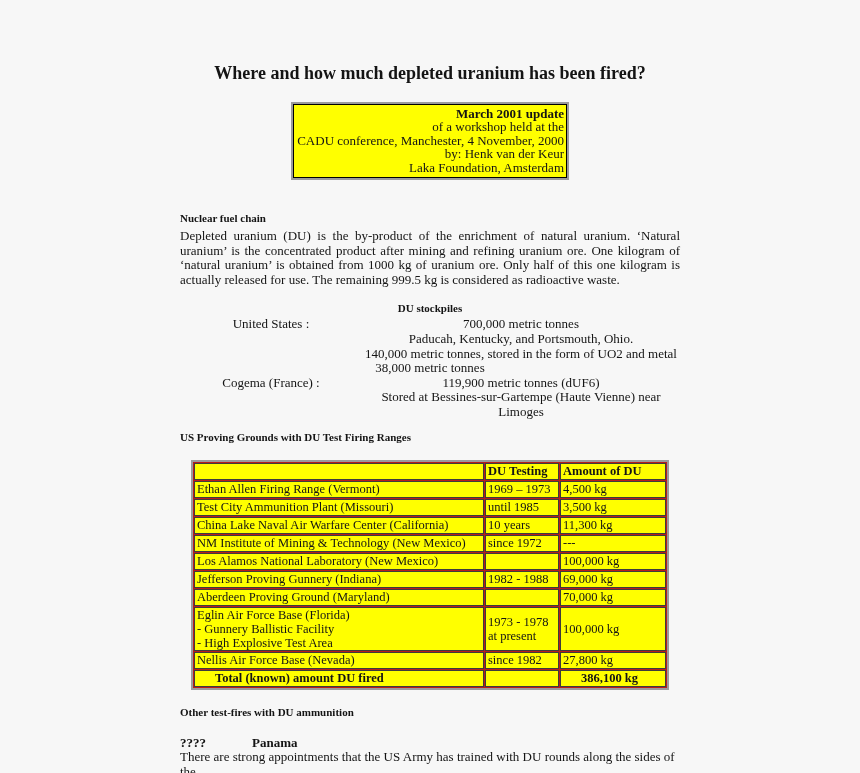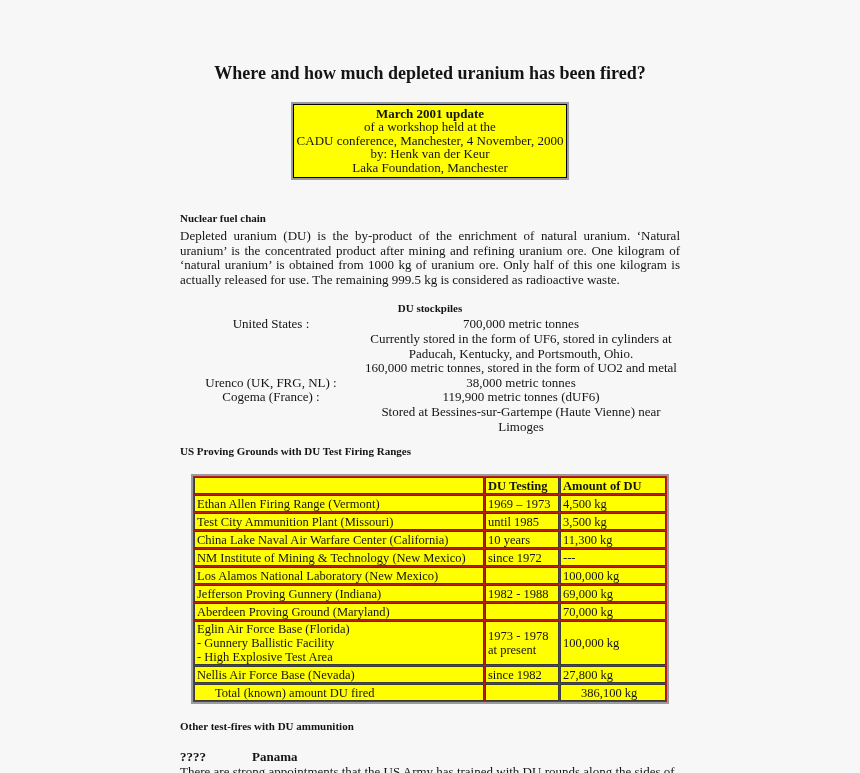--- a/index.html
+++ b/index.html
@@ -20,21 +20,21 @@
   }
 
   .info-box-outer {
     width: 278px; margin: 18px auto 0;
     border: 2px solid #9b9b9b;
     box-sizing: border-box;
   }
   .info-box {
     border: 1px solid #000;
     background: #ffff00;
-    text-align: center;
+    text-align: right;
     font-size: 13px; line-height: 13.4px;
     padding: 2px 2px 3px;
   }
   .info-box .bold-line { font-weight: bold; }
 
   .section-heading {
     font-size: 11px; font-weight: bold;
     margin: 0; line-height: 17px;
   }
   .sec-nuclear { margin-top: 30px; }
@@ -68,66 +68,64 @@
     height: 15px;
     text-align: left;
     vertical-align: middle;
     font-weight: normal;
   }
   table.du-table th { font-weight: bold; }
   td.col-site { width: 266px; }
   td.col-testing, th.col-testing { width: 68px; }
   td.col-amount, th.col-amount { width: 82px; }
   .pre-line { white-space: pre-line; }
-  tr.total-row td.col-site, tr.total-row td.col-amount { font-weight: normal; padding-left: 20px; }
+  tr.total-row td.col-site, tr.total-row td.col-amount { font-weight: bold; padding-left: 20px; }
 
   .sec-other { margin-top: 14px; }
   .subhead-line { margin-top: 15px; font-weight: bold; line-height: 14.6px; }
   .subhead-marks { display: inline-block; width: 72px; }
   .closing-par { margin: 0; line-height: 14.6px; }
 </style>
 </head>
 <body>
 
 <div class="page">
 
   <h1 class="doc-title">Where and how much depleted uranium has been fired?</h1>
 
   <div class="info-box-outer">
     <div class="info-box">
       <div class="bold-line">March 2001 update</div>
       <div>of a workshop held at the</div>
       <div>CADU conference, Manchester, 4 November, 2000</div>
       <div>by: Henk van der Keur</div>
-      <div>Laka Foundation, Manchester</div>
+      <div>Laka Foundation, Amsterdam</div>
     </div>
   </div>
 
   <div class="content">
 
     <div class="sec-nuclear">
       <h2 class="section-heading">Nuclear fuel chain</h2>
       <p class="body-par">Depleted uranium (DU) is the by-product of the enrichment of natural uranium. ‘Natural uranium’ is the concentrated product after mining and refining uranium ore. One kilogram of ‘natural uranium’ is obtained from 1000 kg of uranium ore. Only half of this one kilogram is actually released for use. The remaining 999.5 kg is considered as radioactive waste.</p>
     </div>
 
     <div class="sec-stockpiles">
       <h2 class="section-heading">DU stockpiles</h2>
 
       <div class="stockpile-entry">
         <div class="stockpile-label">United States :</div>
         <div class="stockpile-values">
           <div class="stockpile-line">700,000 metric tonnes</div>
-          <div class="stockpile-line">Currently stored in the form of UF6, stored in cylinders at</div>
           <div class="stockpile-line">Paducah, Kentucky, and Portsmouth, Ohio.</div>
-          <div class="stockpile-line">160,000 metric tonnes, stored in the form of UO2 and metal</div>
+          <div class="stockpile-line">140,000 metric tonnes, stored in the form of UO2 and metal</div>
         </div>
       </div>
 
       <div class="stockpile-entry">
-        <div class="stockpile-label">Urenco (UK, FRG, NL) :</div>
         <div class="stockpile-values">
           <div class="stockpile-line">38,000 metric tonnes</div>
         </div>
       </div>
 
       <div class="stockpile-entry">
         <div class="stockpile-label">Cogema (France) :</div>
         <div class="stockpile-values">
           <div class="stockpile-line">119,900 metric tonnes (dUF6)</div>
           <div class="stockpile-line">Stored at Bessines-sur-Gartempe (Haute Vienne) near Limoges</div>

